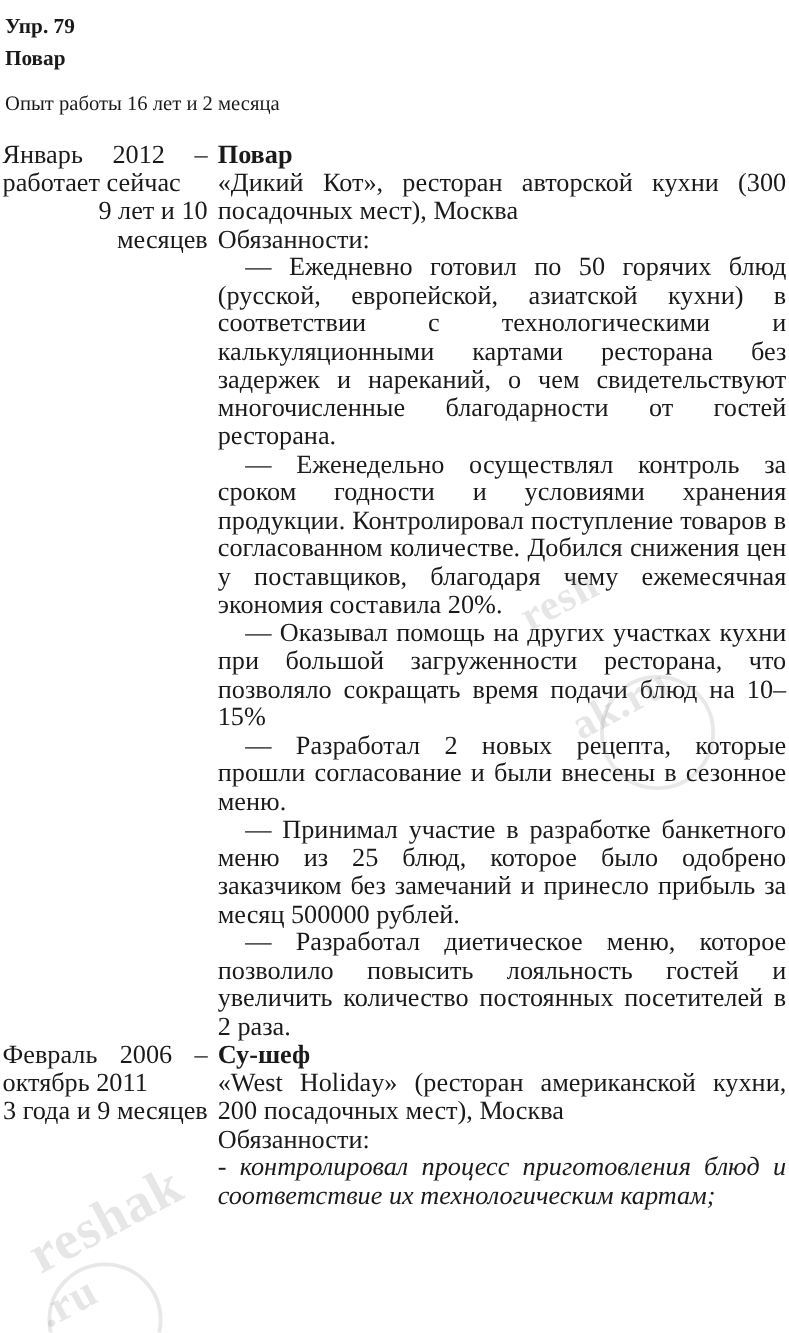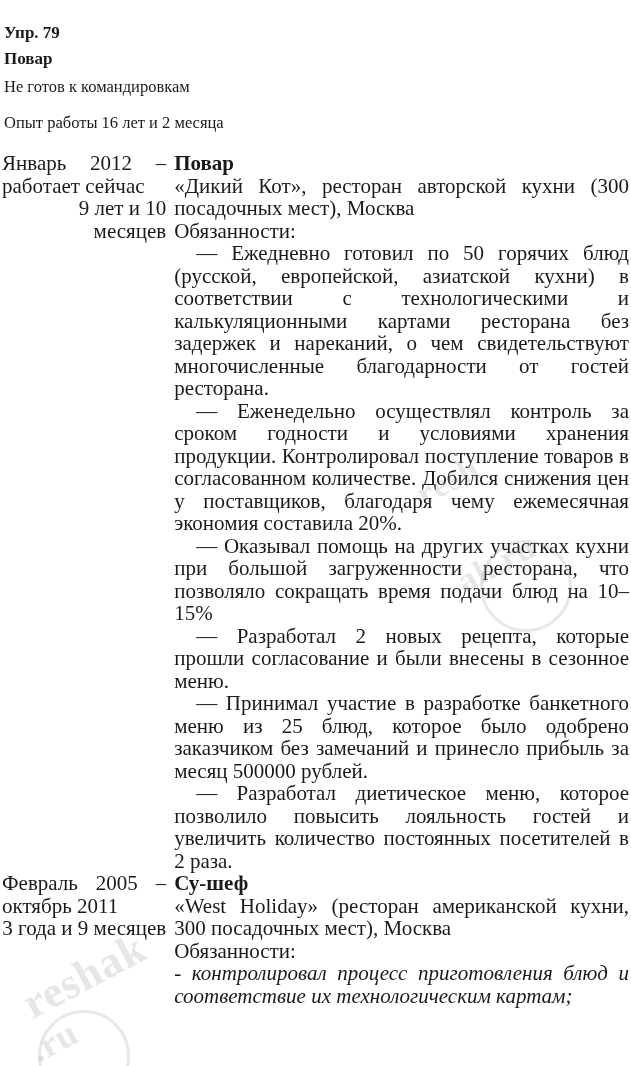--- a/index.html
+++ b/index.html
@@ -13,21 +13,21 @@
     font-family: "Liberation Serif", serif;
     color: #1a1a1a;
     position: relative;
     overflow: hidden;
   }
   .page {
     position: relative;
     width: 631px;
     height: 1066px;
     box-sizing: border-box;
-    padding: 20px 2px 0 2px;
+    padding: 8px 2px 0 2px;
   }
   .ex-title {
     font-weight: bold;
     font-size: 17px;
     line-height: 22px;
     margin: 2px 0 0 2px;
   }
   .job-title {
     font-weight: bold;
     font-size: 17px;
@@ -121,21 +121,20 @@
   .ring1 { left: 480px; top: 540px; width: 86px; height: 86px; }
   .ring2 { left: 38px; top: 1010px; width: 86px; height: 86px; }
 </style>
 </head>
 <body>
 
 <div class="page">
 
   <div class="ex-title">Упр. 79</div>
   <div class="job-title">Повар</div>
-  <div class="plain-line">Не готов к командировкам</div>
   <div class="plain-line gap-line">Опыт работы 16 лет и 2 месяца</div>
 
   <table class="resume-table">
     <tbody>
       <tr>
         <td class="col-left">
           <div class="period">Январь 2012 –</div>
           <div class="period period-line2">работает сейчас</div>
           <div class="duration">9 лет и 10 месяцев</div>
         </td>
@@ -146,27 +145,27 @@
           <div class="duty">— Ежедневно готовил по 50 горячих блюд (русской, европейской, азиатской кухни) в соответствии с технологическими и калькуляционными картами ресторана без задержек и нареканий, о чем свидетельствуют многочисленные благодарности от гостей ресторана.</div>
           <div class="duty">— Еженедельно осуществлял контроль за сроком годности и условиями хранения продукции. Контролировал поступление товаров в согласованном количестве. Добился снижения цен у поставщиков, благодаря чему ежемесячная экономия составила 20%.</div>
           <div class="duty">— Оказывал помощь на других участках кухни при большой загруженности ресторана, что позволяло сокращать время подачи блюд на 10–15%</div>
           <div class="duty">— Разработал 2 новых рецепта, которые прошли согласование и были внесены в сезонное меню.</div>
           <div class="duty">— Принимал участие в разработке банкетного меню из 25 блюд, которое было одобрено заказчиком без замечаний и принесло прибыль за месяц 500000 рублей.</div>
           <div class="duty">— Разработал диетическое меню, которое позволило повысить лояльность гостей и увеличить количество постоянных посетителей в 2 раза.</div>
         </td>
       </tr>
       <tr>
         <td class="col-left">
-          <div class="period">Февраль 2005 –</div>
+          <div class="period">Февраль 2006 –</div>
           <div class="period period-line2">октябрь 2011</div>
           <div class="duration">3 года и 9 месяцев</div>
         </td>
         <td class="col-right">
           <div class="role">Су-шеф</div>
-          <div class="company">«West Holiday» (ресторан американской кухни, 300 посадочных мест), Москва</div>
+          <div class="company">«West Holiday» (ресторан американской кухни, 200 посадочных мест), Москва</div>
           <div class="duties-label">Обязанности:</div>
           <div class="duty duty-noindent">- контролировал процесс приготовления блюд и соответствие их технологическим картам;</div>
         </td>
       </tr>
     </tbody>
   </table>
 
   <div class="watermark wm1">resh</div>
   <div class="watermark wm2">ak.ru</div>
   <div class="watermark wm3">reshak</div>

